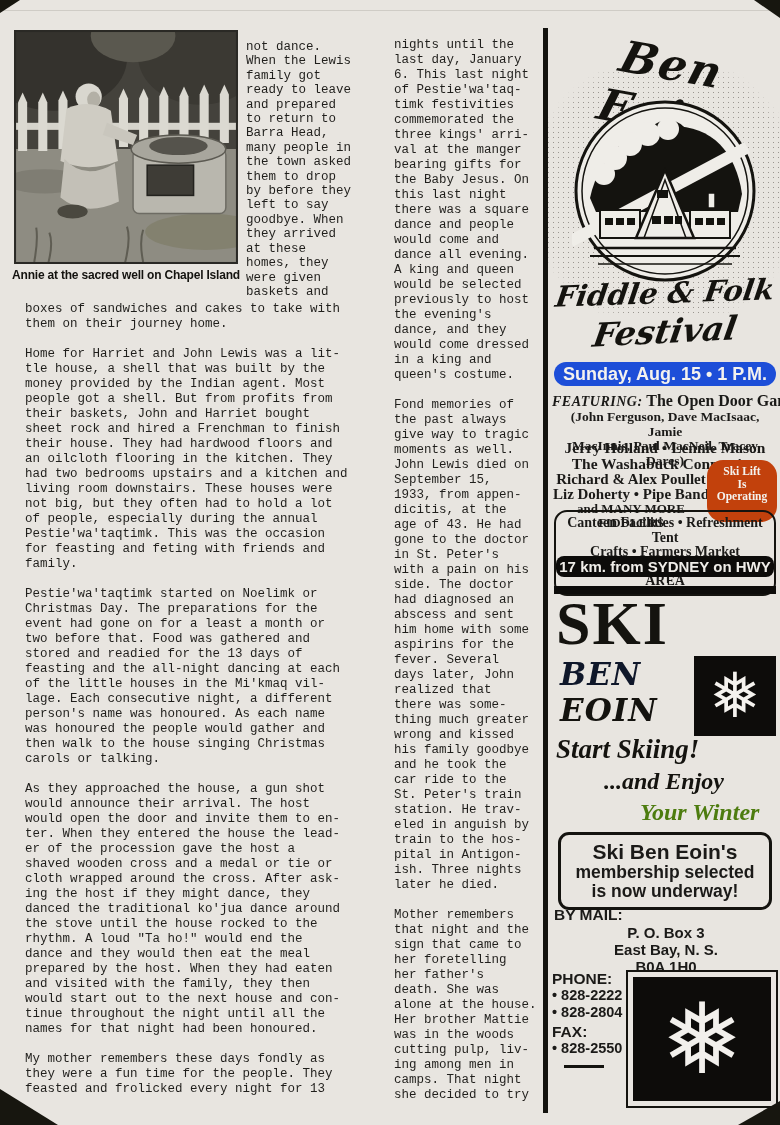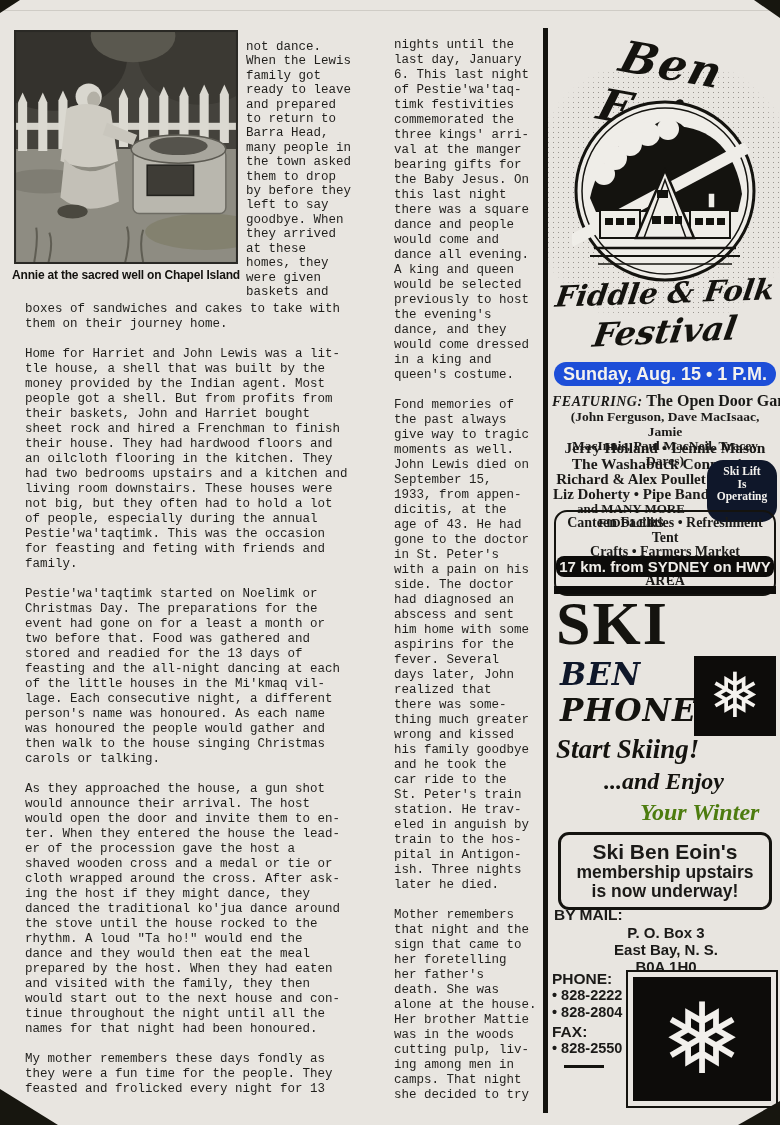--- a/index.html
+++ b/index.html
@@ -48,21 +48,21 @@
   .featuring{position:absolute;top:368px;left:0;width:226px;text-align:center;
              font-family:"Liberation Serif",serif;font-size:16px;font-weight:bold;white-space:nowrap;}
   .featuring .flabel{font-style:italic;font-size:14px;letter-spacing:0.5px;}
   .members{position:absolute;top:386px;left:0;width:226px;text-align:center;
            font-family:"Liberation Serif",serif;font-weight:bold;font-size:13.5px;line-height:14.5px;}
   .artists-center{position:absolute;top:416px;left:0;width:226px;text-align:center;
            font-family:Liberation Serif, serif;font-weight:bold;font-size:15.5px;line-height:15.5px;}
   .artists-left{position:absolute;top:448px;left:0;width:158px;text-align:center;
            font-family:"Liberation Serif",serif;font-weight:bold;font-size:15px;line-height:15px;}
   .artists-left .small{font-size:13px;line-height:13.5px;}
-  .skilift{position:absolute;top:436px;left:155px;width:70px;height:62px;background:#0f172a;color:#f4f2ee;
+  .skilift{position:absolute;top:436px;left:155px;width:70px;height:62px;background:#c2410c;color:#f4f2ee;
            border-radius:16px;text-align:center;font-family:"Liberation Serif",serif;font-weight:bold;
            font-size:11.5px;line-height:12.5px;padding-top:5px;}
   .facilities{position:absolute;top:486px;left:2px;width:222px;border:2.5px solid #14130f;border-radius:13px;
            text-align:center;font-family:"Liberation Serif",serif;font-weight:bold;font-size:14px;
            line-height:14.5px;padding:4px 0 5px 0;background:transparent;}
   .distbar{position:absolute;top:532px;left:4px;width:218px;height:21px;background:#0d0c0a;color:#efede8;
            border-radius:8px;text-align:center;font-weight:bold;font-size:15px;line-height:21px;}
   .thickrule{position:absolute;top:562px;left:2px;width:222px;height:8px;background:#0d0c0a;}
   .ski-title{position:absolute;top:568px;left:4px;font-family:"Liberation Serif",serif;font-weight:bold;
            font-size:62px;letter-spacing:2px;color:#14130f;line-height:62px;}
@@ -362,32 +362,32 @@
       <div>Canteen Facilities • Refreshment Tent</div>
       <div>Crafts • Farmers Market</div>
       <div>CHILDREN'S ENTERTAINMENT AREA</div>
     </div>
 
     <div class="distbar">17 km. from SYDNEY on HWY 4</div>
     <div class="thickrule"></div>
 
     <div class="ski-title">SKI</div>
     <div class="ski-name1">BEN</div>
-    <div class="ski-name2">PHONE</div>
+    <div class="ski-name2">EOIN</div>
     <div class="flake1">
       <span>❅</span>
     </div>
 
     <div class="tag1">Start Skiing!</div>
     <div class="tag2">...and Enjoy</div>
     <div class="tag3">Your Winter</div>
 
     <div class="membership">
       <div class="m1">Ski Ben Eoin's</div>
-      <div class="m2">membership upstairs</div>
+      <div class="m2">membership selected</div>
       <div class="m2">is now underway!</div>
     </div>
 
     <div class="bymail">BY MAIL:</div>
     <div class="address">
       <div>P. O. Box 3</div>
       <div>East Bay, N. S.</div>
       <div>B0A 1H0</div>
     </div>
 

